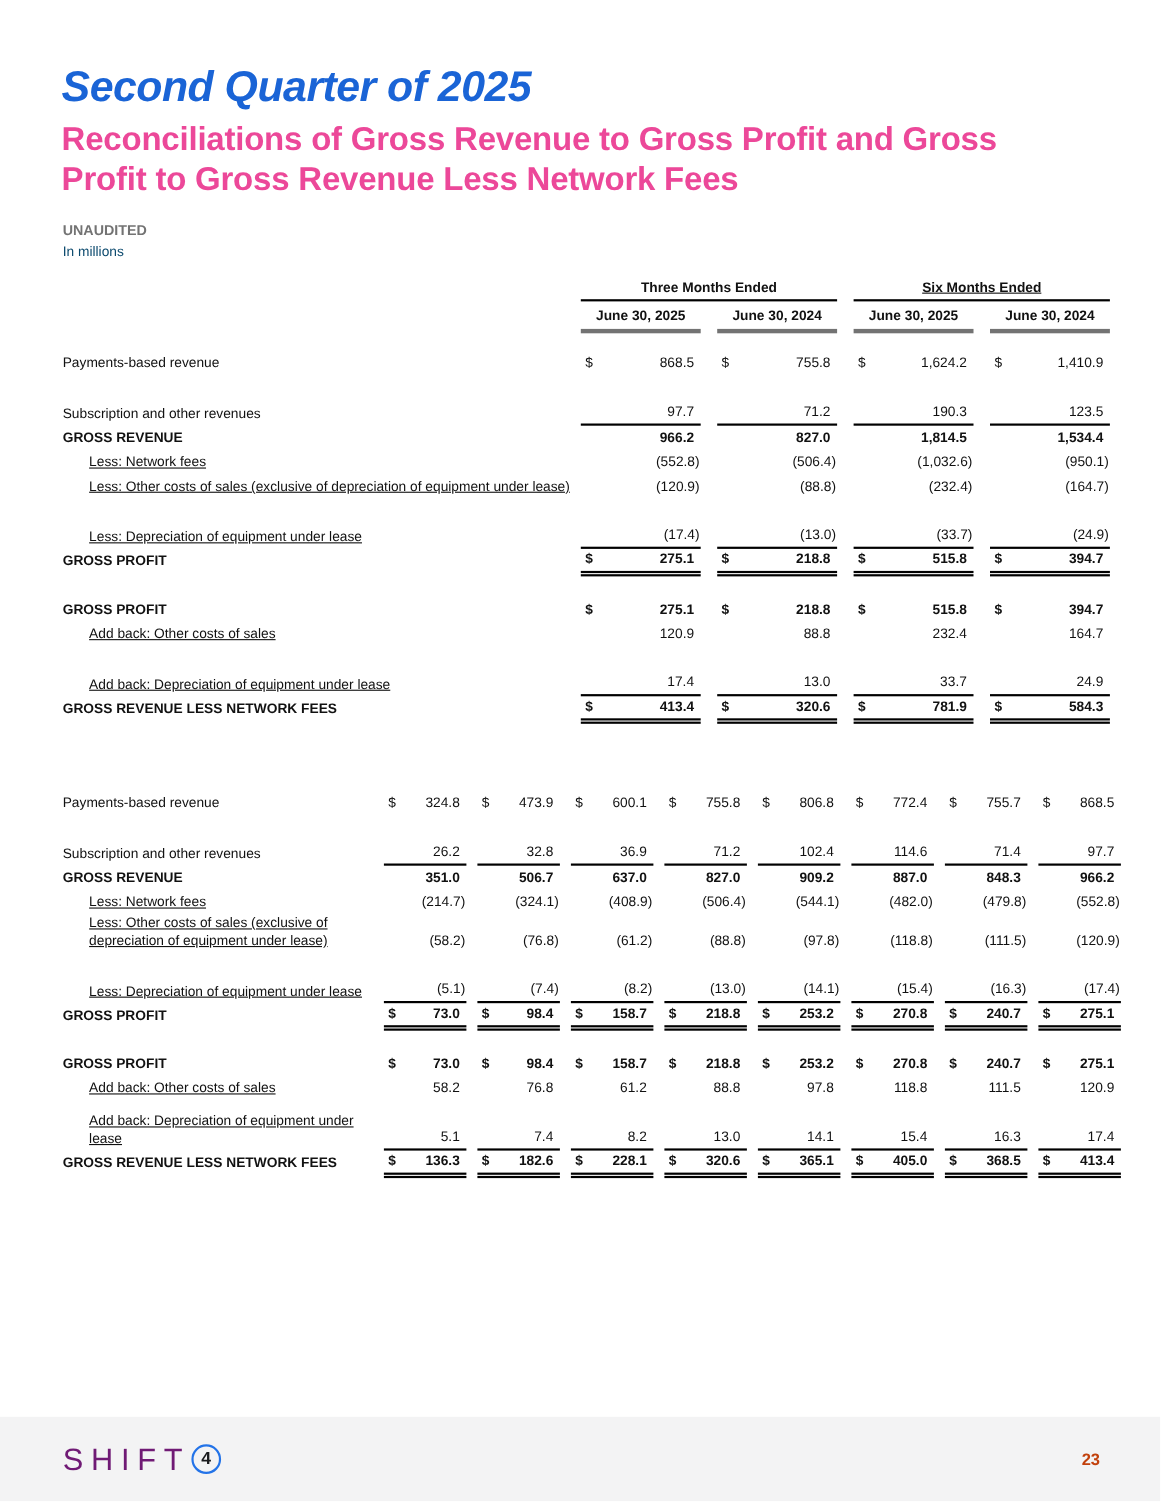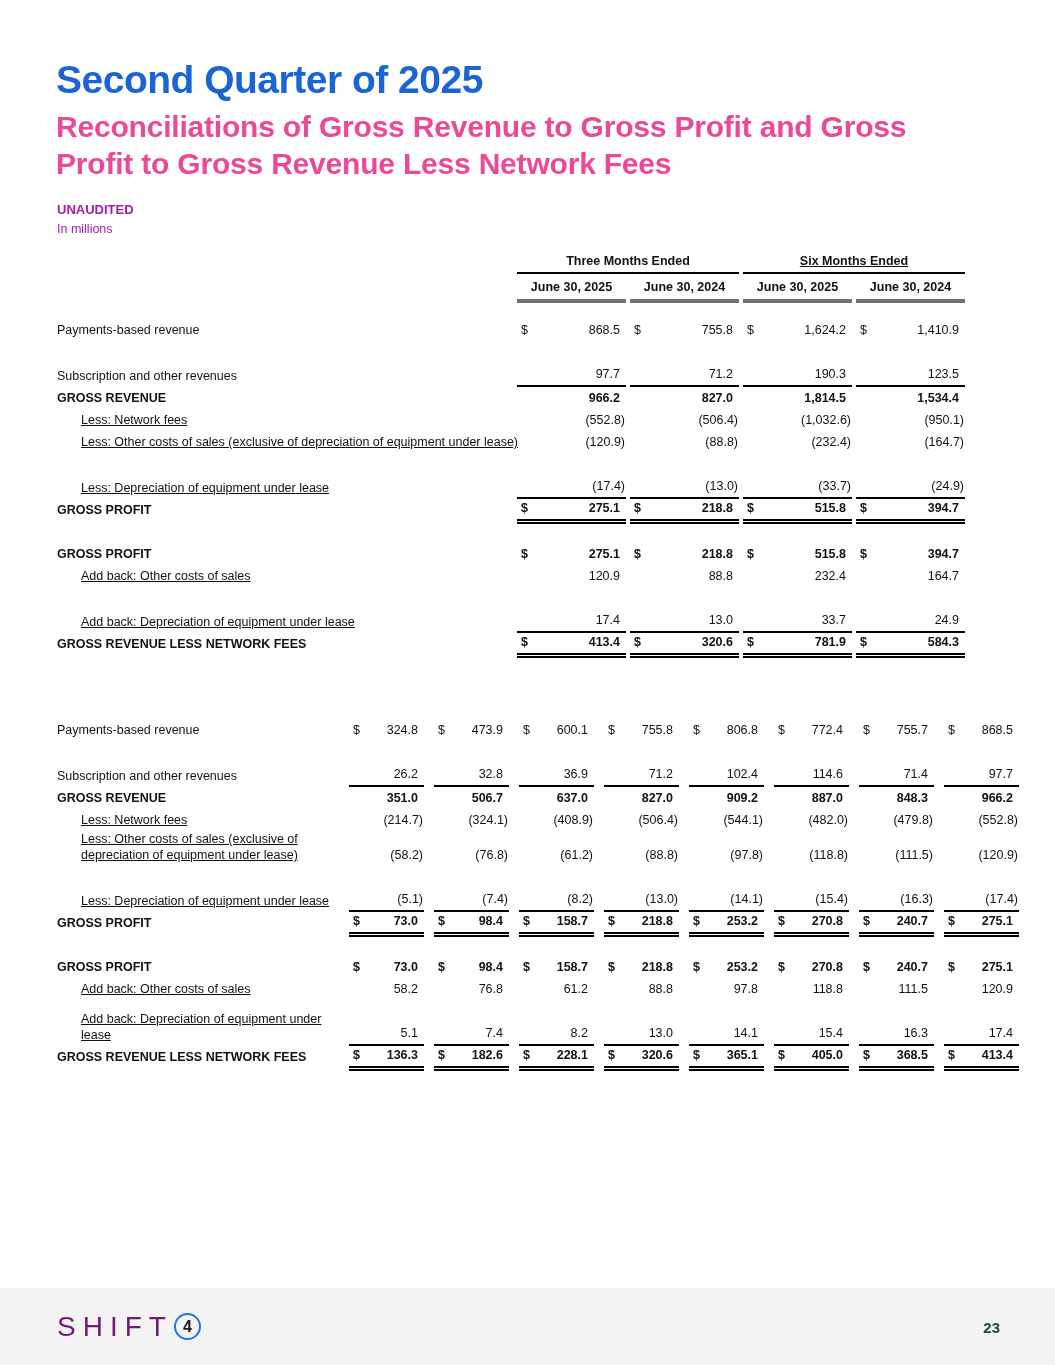--- a/index.html
+++ b/index.html
@@ -2,32 +2,32 @@
 <html><head>
 <meta charset="utf-8">
 <style>
   * { box-sizing: border-box; }
   html,body { margin:0; padding:0; background:#fff; }
   body { font-family:"Liberation Sans","DejaVu Sans",sans-serif; }
   .page { position:relative; width:1055px; height:1365px; background:#ffffff; overflow:hidden; }
 
   
   .title { position:absolute; left:56px; top:58px; font-size:39px; font-weight:bold;
-           color:#1a64d6; letter-spacing:-0.5px; }
+           color:#1a64d6; letter-spacing:-0.5px;font-style:italic; }
   .subtitle { position:absolute; left:56px; top:108px; width:920px; font-size:30px;
               font-weight:bold; color:#ec4899; line-height:37px; letter-spacing:-0.2px; }
-  .status { position:absolute; left:57px; top:202px; font-size:13px; font-weight:bold; color:#a21caf; }
-  .units  { position:absolute; left:57px; top:222px; font-size:12.5px; color:#a21caf; }
+  .status { position:absolute; left:57px; top:202px; font-size:13px; font-weight:bold; color:#737373; }
+  .units  { position:absolute; left:57px; top:222px; font-size:12.5px; color:#0c4a6e; }
 
   
   .tbl { position:absolute; left:57px; font-size:12.5px; color:#111; }
   #comparison-table { top:253px; width:966px; }
   #quarterly-table  { top:719px; width:972px; }
 
-  .t1row, .t1head { display:grid; grid-template-columns:456px repeat(4,109px); column-gap:4px; }
+  .t1row, .t1head { display:grid; grid-template-columns:456px repeat(4,109px); column-gap:15px; }
   .t2row, .t2head { display:grid; grid-template-columns:282px repeat(8,75px); column-gap:10px; }
 
   .ghead { text-align:center; font-weight:bold; border-bottom:2px solid #000;
            padding-bottom:3px; line-height:16px; }
   .g1 { grid-column:2 / span 2; }
   .g2 { grid-column:4 / span 2;text-decoration:underline; }
   .dhead { text-align:center; font-weight:bold; border-bottom:4px solid #737373;
            padding:5px 0 4px 0; line-height:16px; }
   .qhead { text-align:center; font-weight:bold; border-bottom:2px solid #000;
            padding:0 0 4px 0; margin-right:16px; line-height:16px; }
@@ -53,21 +53,21 @@
   
   .footer { position:absolute; left:0; top:1288px; width:1055px; height:77px;
             background:#f3f3f4; }
   .logo { position:absolute; left:57px; top:50%; transform:translateY(-50%);
           display:flex; align-items:center; }
   .logo-word { font-size:28px; letter-spacing:7px; color:#701a75; font-weight:400; }
   .logo-badge { width:27px; height:27px; border:2px solid #2373e8; border-radius:50%;
                 display:flex; align-items:center; justify-content:center;
                 font-size:16px; font-weight:600; color:#1a1b1d; margin-left:1px; }
   .pageno { position:absolute; right:55px; top:50%; transform:translateY(-50%);
-            color:#14532d; font-weight:bold; font-size:15px; }
+            color:#c2410c; font-weight:bold; font-size:15px; }
 </style>
 </head>
 <body>
 
 <div class="page">
 
   <div class="title">Second Quarter of 2025</div>
   <div class="subtitle">Reconciliations of Gross Revenue to Gross Profit and Gross Profit to Gross Revenue Less Network Fees</div>
   <div class="status">UNAUDITED</div>
   <div class="units">In millions</div>

